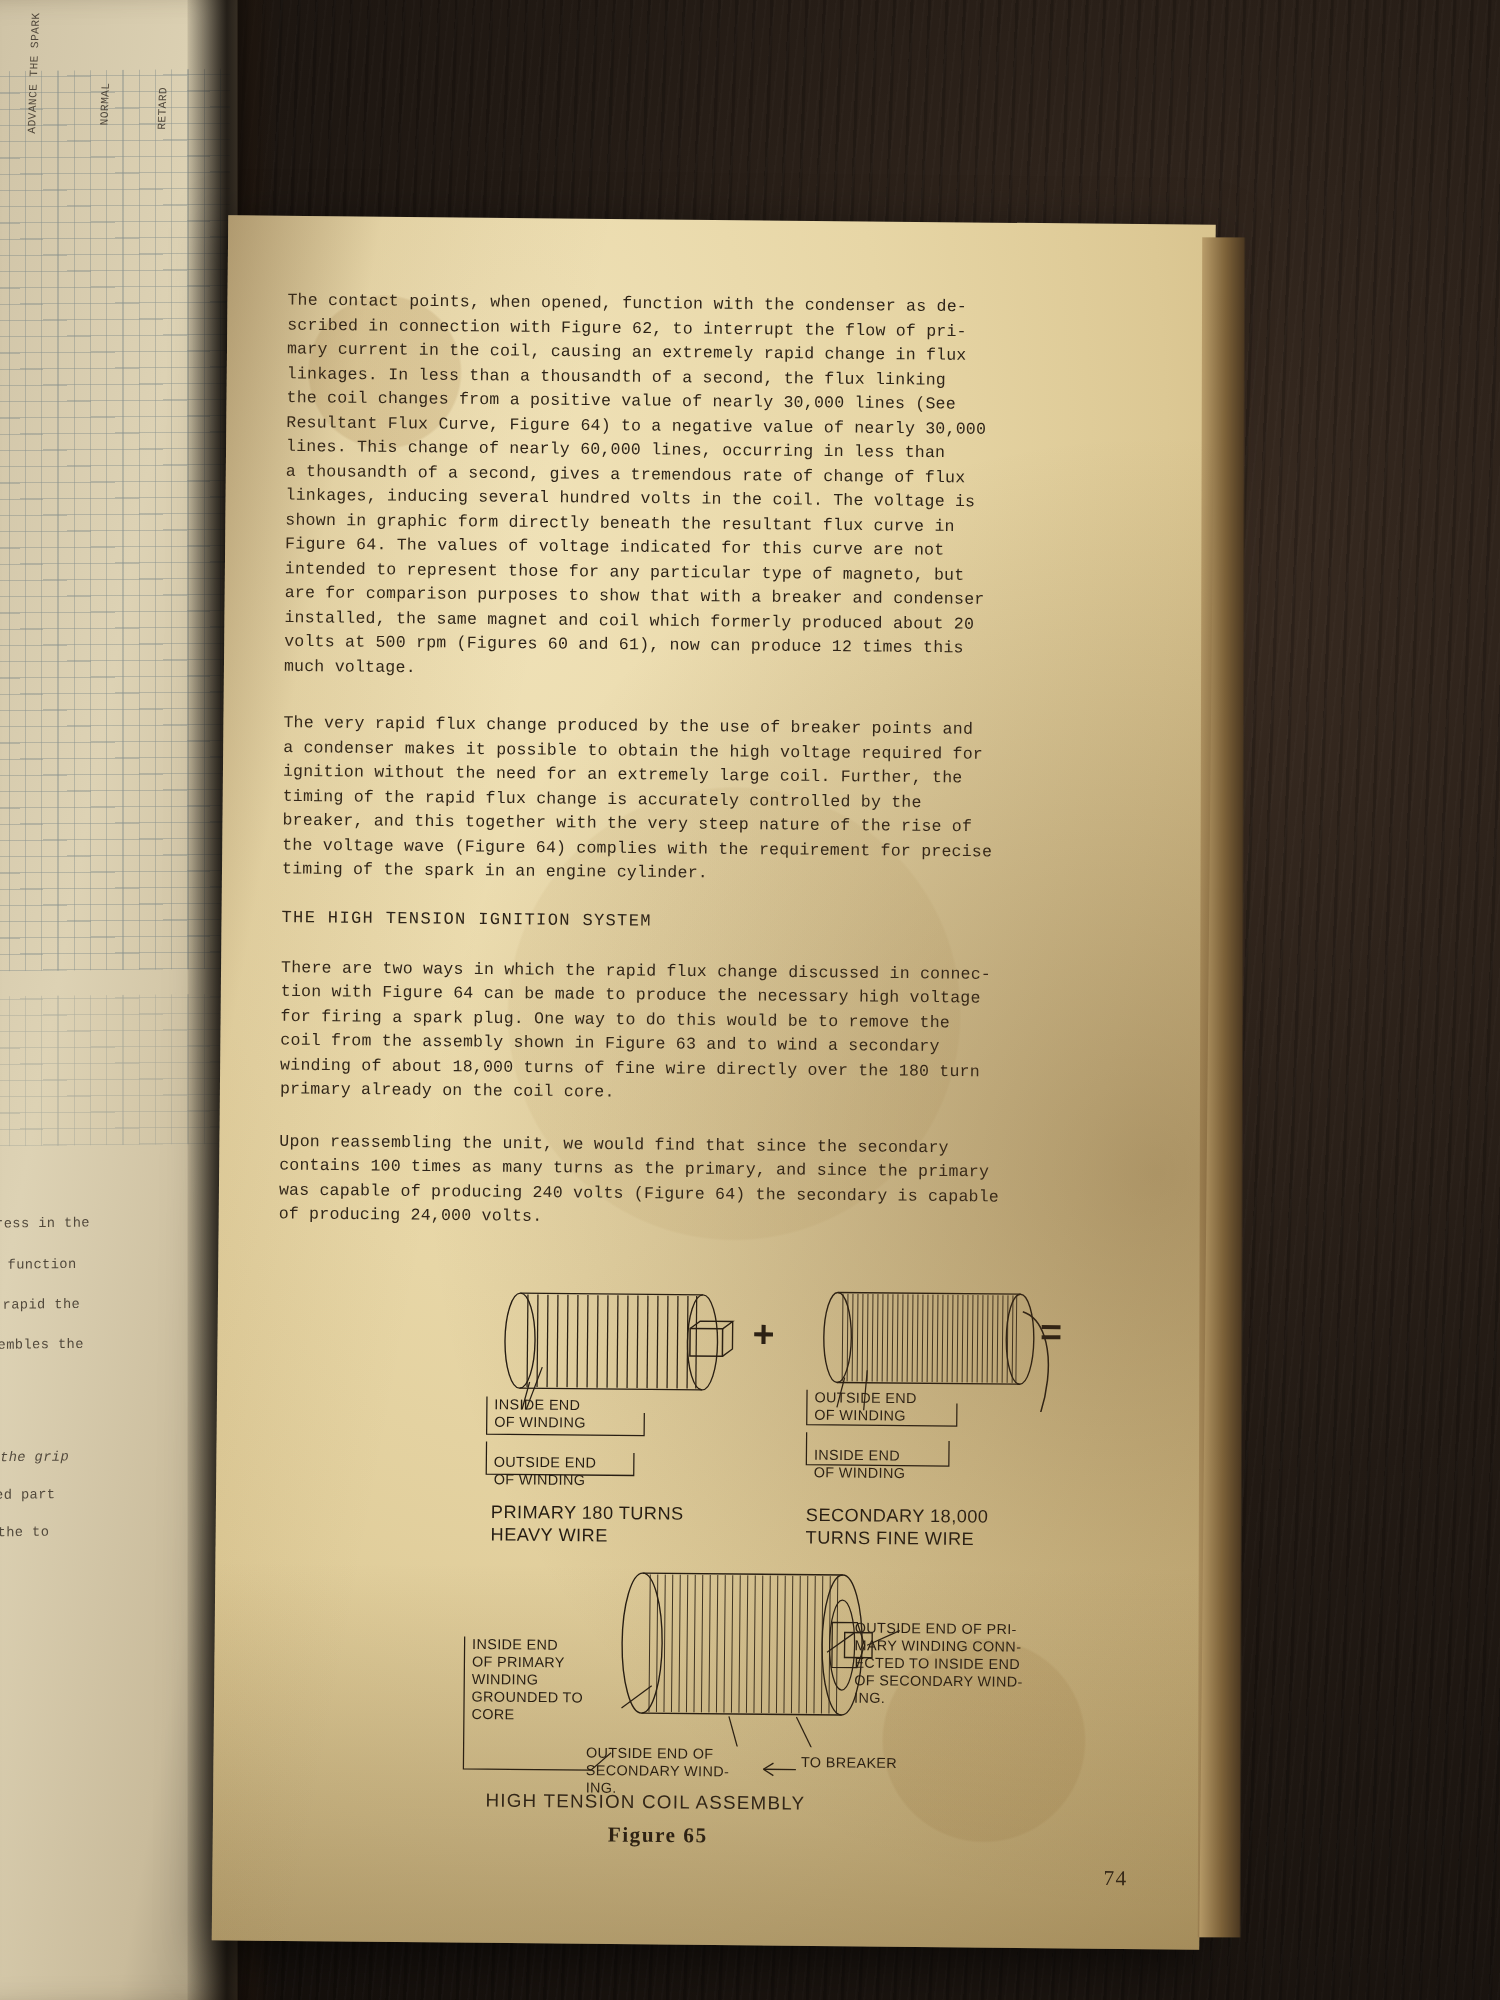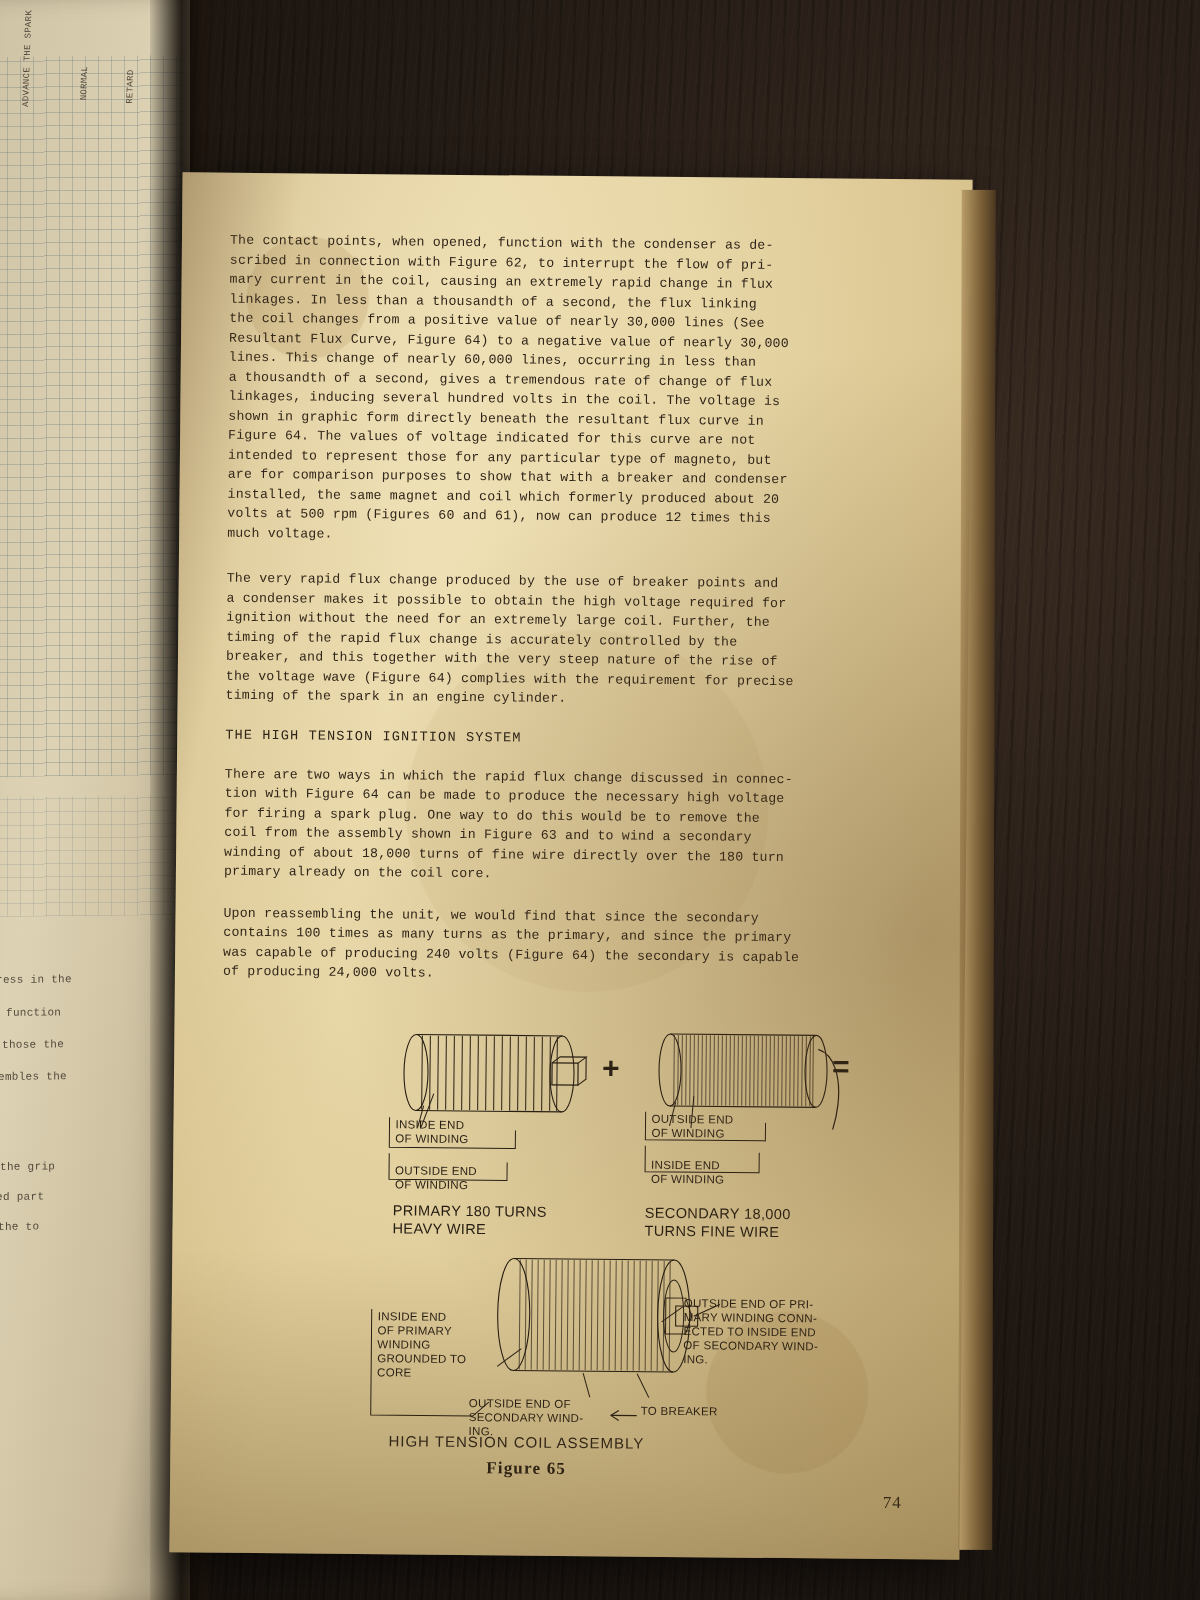--- a/index.html
+++ b/index.html
@@ -215,23 +215,23 @@
   <div class="left-page">
     <div class="left-grid"></div>
     <div class="left-grid two"></div>
 
     <div class="left-text lt-rot" style="left: 26px; top: 110px; white-space: pre-line;">ADVANCE THE SPARK</div>
     <div class="left-text lt-rot" style="left: 84px; top: 104px; white-space: pre-line;">NORMAL</div>
     <div class="left-text lt-rot" style="left: 130px; top: 108px; white-space: pre-line;">RETARD</div>
 
     <div class="left-text" style="left: 2px; top: 975px; white-space: pre-line;">ress in the</div>
     <div class="left-text" style="left: 12px; top: 1008px; white-space: pre-line;">function</div>
-    <div class="left-text" style="left: 8px; top: 1040px; white-space: pre-line;">those the</div>
+    <div class="left-text" style="left: 8px; top: 1040px; white-space: pre-line;">rapid the</div>
     <div class="left-text" style="left: 4px; top: 1072px; white-space: pre-line;">embles the</div>
-    <div class="left-text" style="left: 6px; top: 1162px; white-space: pre-line;">the grip</div>
+    <div class="left-text" style="left: 6px; top: 1162px; white-space: pre-line; font-style: italic;">the grip</div>
     <div class="left-text" style="left: 2px; top: 1192px; white-space: pre-line;">ed part</div>
     <div class="left-text" style="left: 4px; top: 1222px; white-space: pre-line;">the to</div>
   </div>
 
   <div class="gutter"></div>
 
   <div class="right-page">
     <div class="page-edge-r"></div>
     <div class="page-spots"></div>
 

